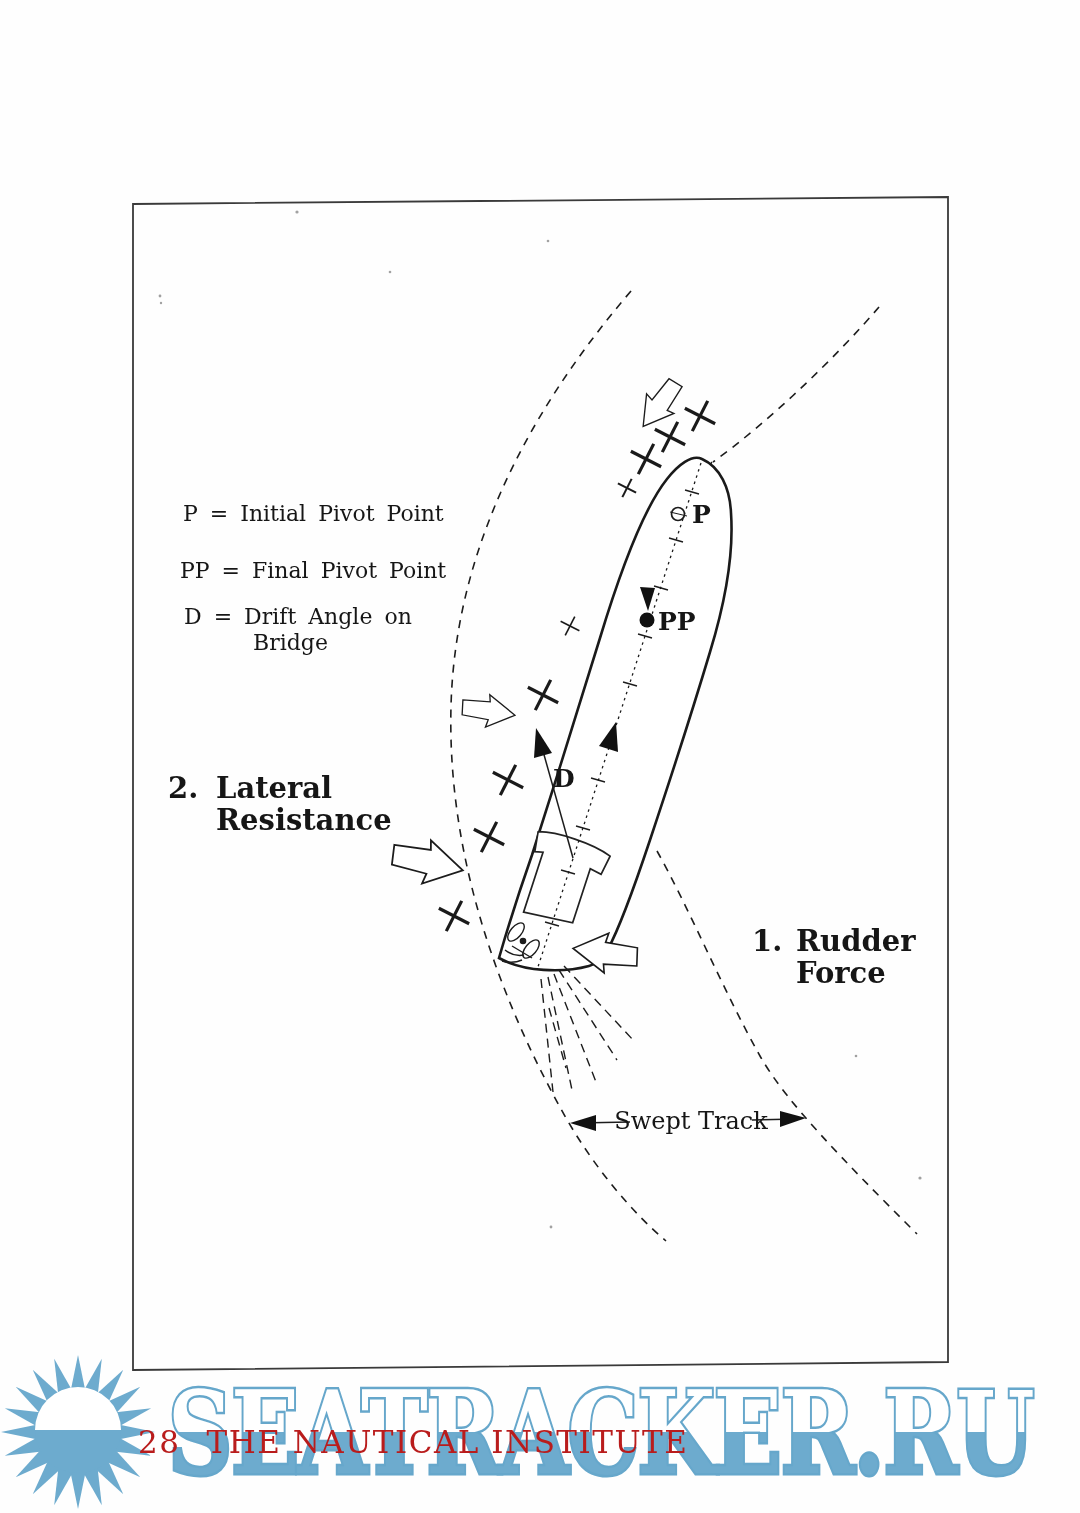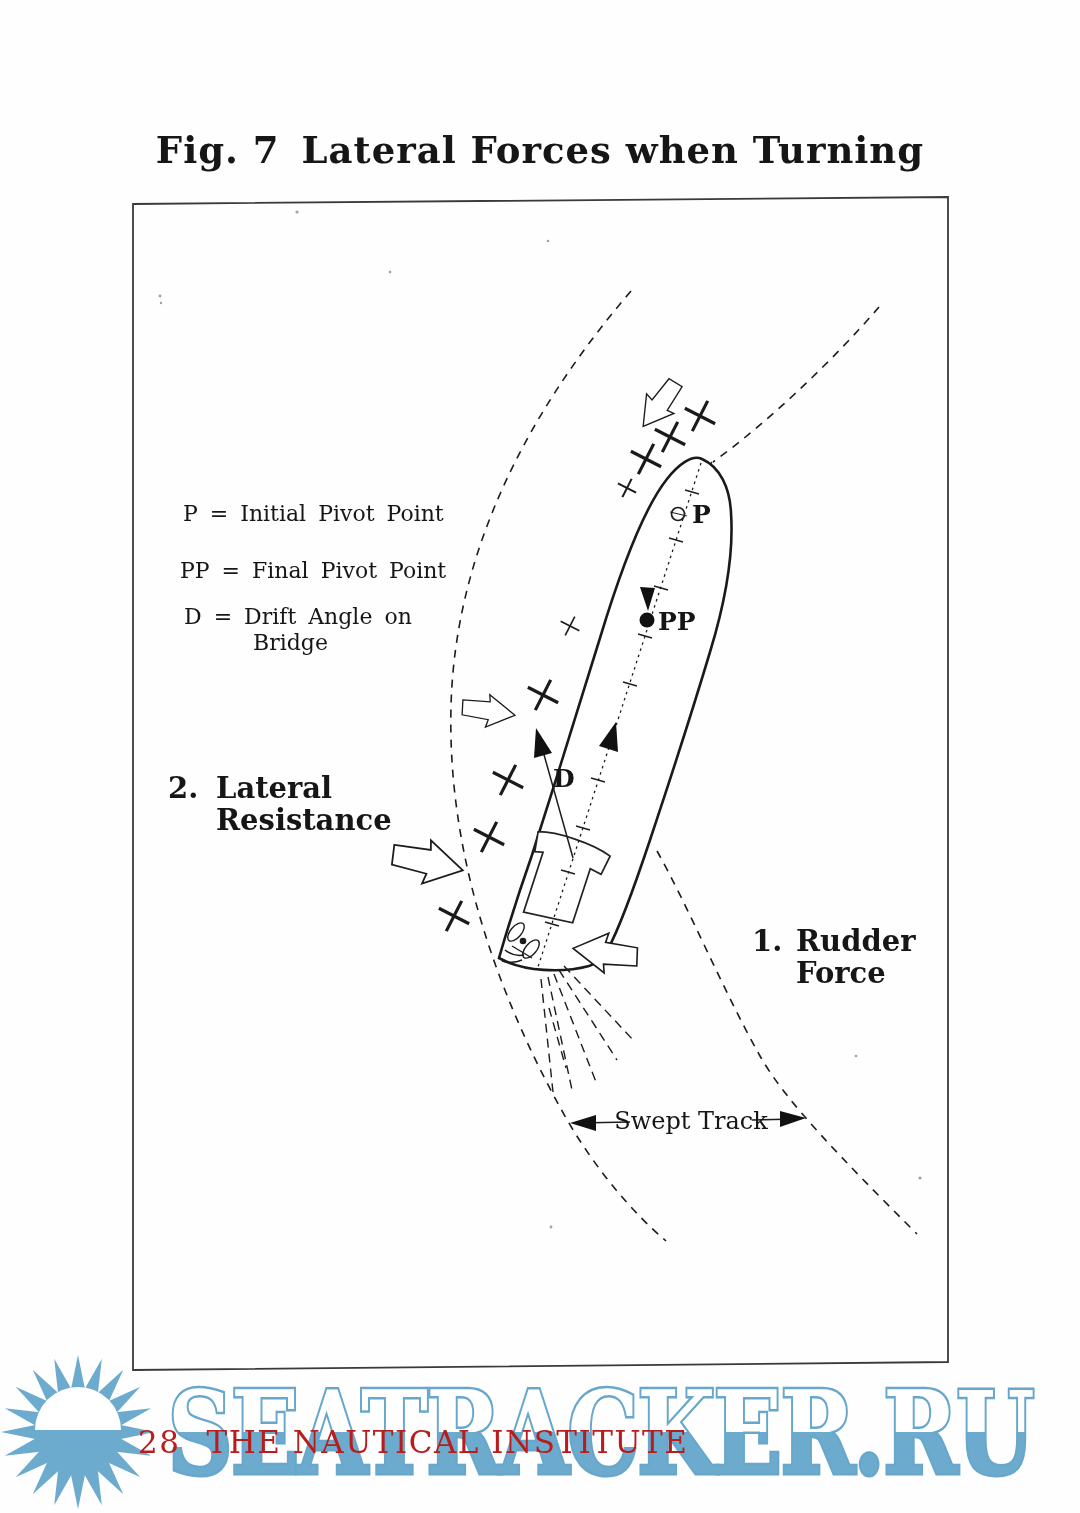--- a/index.html
+++ b/index.html
@@ -38,23 +38,20 @@
     position:absolute;left:138px;top:1424px;z-index:6;
     font-size:31px;letter-spacing:1.5px;white-space:nowrap;color:#b91c1c;
   }
   .footer .pubgap{display:inline-block;width:26px;}
 </style>
 </head>
 <body>
 
 <div class="page">
 
-  <div class="fig-title">
-    <span>Fig. 7</span><span class="gap"></span><span>Lateral Forces when Turning</span>
-  </div>
 
   <svg class="diagram" width="1080" height="1513" viewBox="0 0 1080 1513">
 
     <defs>
       <path id="barrow" d="M -34 -9 L 1 -12 L -1 -21 L 35 0 L 0 21 L 2 11 L -32 10 Z"></path>
       <g id="cross">
         <line x1="-17" y1="0" x2="17" y2="0"></line>
         <line x1="0" y1="-17" x2="0" y2="17"></line>
       </g>
     </defs>

